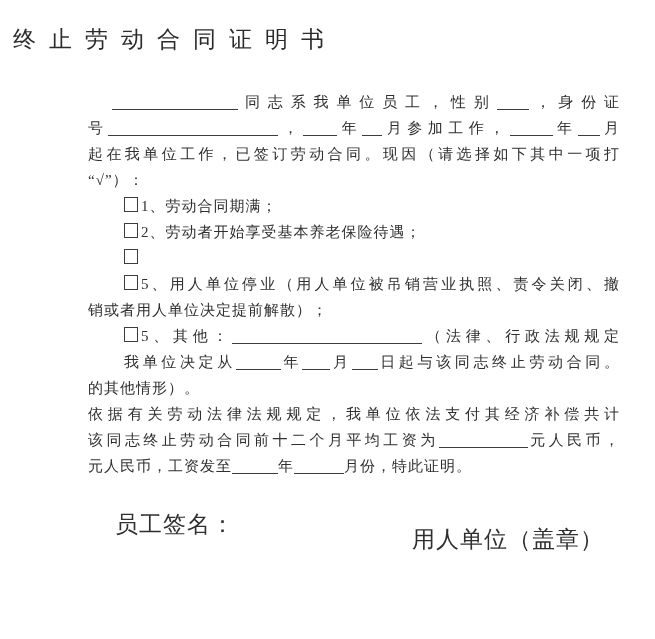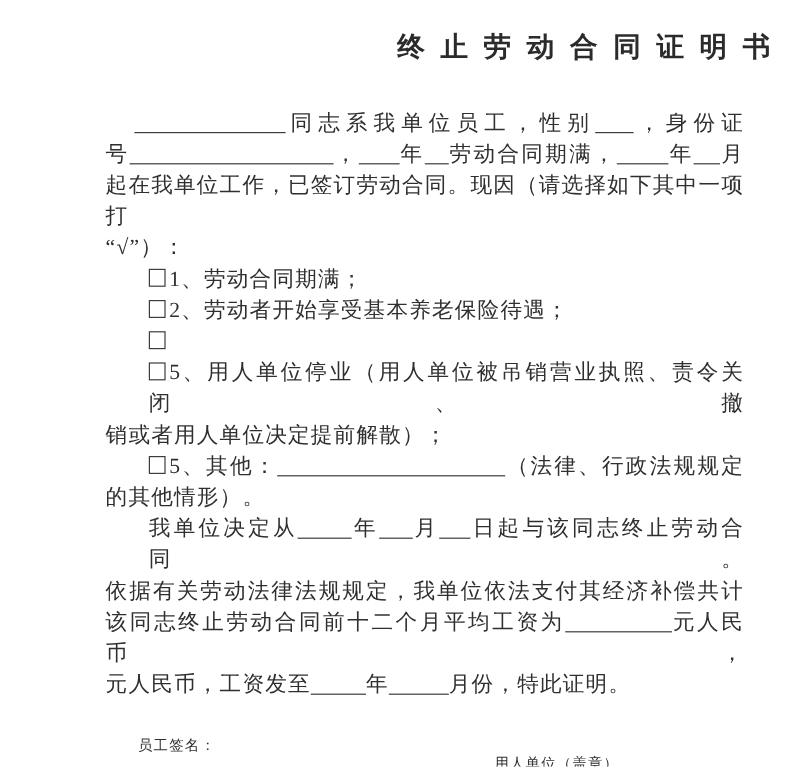--- a/index.html
+++ b/index.html
@@ -7,31 +7,31 @@
     position: relative;
     width: 655px;
     height: 639px;
     background: #ffffff;
     overflow: hidden;
     font-family: "Liberation Serif", "DejaVu Serif", serif;
     color: #2f2f2f;
   }
   .title {
     padding-top: 24px;
-    text-align: right;
+    text-align: left;
     font-size: 23px;
-    font-weight: bold;
+    font-weight: normal;
     letter-spacing: 13px;
     text-indent: 13px;
     color: #2b2b2b;
   }
   .content {
     margin: 34px 33px 0 88px;
     width: 532px;
-    font-size: 18px;
+    font-size: 15px;
     line-height: 26px;
   }
   .line {
     letter-spacing: 1px;
     white-space: nowrap;
   }
   .line.fill {
     text-align: justify;
     text-align-last: justify;
     white-space: normal;
@@ -47,45 +47,45 @@
     width: 12px;
     height: 13px;
     border: 1.4px solid #3c3c3c;
     vertical-align: -1px;
     margin-right: 3px;
   }
   .sig-row {
     position: relative;
     height: 26px;
     margin-top: 30px;
-    font-size: 12px;
+    font-size: 23px;
   }
   .sig-left  { position: absolute; left: 115px; letter-spacing: 1px; }
   .sig-right { position: absolute; left: 412px; letter-spacing: 1px; margin-top: 15px; }
 </style>
 </head>
 <body>
 
 <div class="page">
 
   <div class="title">终止劳动合同证明书</div>
 
   <div class="content">
       <div class="line fill" style="padding-left: 24px;"><span class="blank" style="width: 126px;"></span><span>同志系我单位员工，性别</span><span class="blank" style="width: 32px;"></span><span>，身份证</span></div>
-      <div class="line fill"><span>号</span><span class="blank" style="width: 170px;"></span><span>，</span><span class="blank" style="width: 34px;"></span><span>年</span><span class="blank" style="width: 20px;"></span><span>劳动合同期满，</span><span class="blank" style="width: 43px;"></span><span>年</span><span class="blank" style="width: 22px;"></span><span>月</span></div>
+      <div class="line fill"><span>号</span><span class="blank" style="width: 170px;"></span><span>，</span><span class="blank" style="width: 34px;"></span><span>年</span><span class="blank" style="width: 20px;"></span><span>月参加工作，</span><span class="blank" style="width: 43px;"></span><span>年</span><span class="blank" style="width: 22px;"></span><span>月</span></div>
       <div class="line fill"><span>起在我单位工作，已签订劳动合同。现因（请选择如下其中一项打</span></div>
       <div class="line"><span>“√”）：</span></div>
       <div class="line" style="padding-left: 36px;"><span class="box"></span><span>1、劳动合同期满；</span></div>
       <div class="line" style="padding-left: 36px;"><span class="box"></span><span>2、劳动者开始享受基本养老保险待遇；</span></div>
       <div class="line" style="padding-left: 36px;"><span class="box"></span></div>
       <div class="line fill" style="padding-left: 36px;"><span class="box"></span><span>5、用人单位停业（用人单位被吊销营业执照、责令关闭、撤</span></div>
       <div class="line"><span>销或者用人单位决定提前解散）；</span></div>
       <div class="line fill" style="padding-left: 36px;"><span class="box"></span><span>5、其他：</span><span class="blank" style="width: 190px;"></span><span>（法律、行政法规规定</span></div>
+      <div class="line fill" style="padding-left: 36px;"><span>我单位决定从</span><span class="blank" style="width: 45px;"></span><span>年</span><span class="blank" style="width: 28px;"></span><span>月</span><span class="blank" style="width: 26px;"></span><span>日起与该同志终止劳动合同。</span></div>
       <div class="line"><span>的其他情形）。</span></div>
-      <div class="line fill" style="padding-left: 36px;"><span>我单位决定从</span><span class="blank" style="width: 45px;"></span><span>年</span><span class="blank" style="width: 28px;"></span><span>月</span><span class="blank" style="width: 26px;"></span><span>日起与该同志终止劳动合同。</span></div>
       <div class="line fill"><span>依据有关劳动法律法规规定，我单位依法支付其经济补偿共计</span></div>
       <div class="line fill"><span>该同志终止劳动合同前十二个月平均工资为</span><span class="blank" style="width: 89px;"></span><span>元人民币，</span></div>
       <div class="line"><span>元人民币，工资发至</span><span class="blank" style="width: 46px;"></span><span>年</span><span class="blank" style="width: 50px;"></span><span>月份，特此证明。</span></div>
     </div>
 
   <div class="sig-row">
     <span class="sig-left">员工签名：</span>
     <span class="sig-right">用人单位（盖章）</span>
   </div>
 

